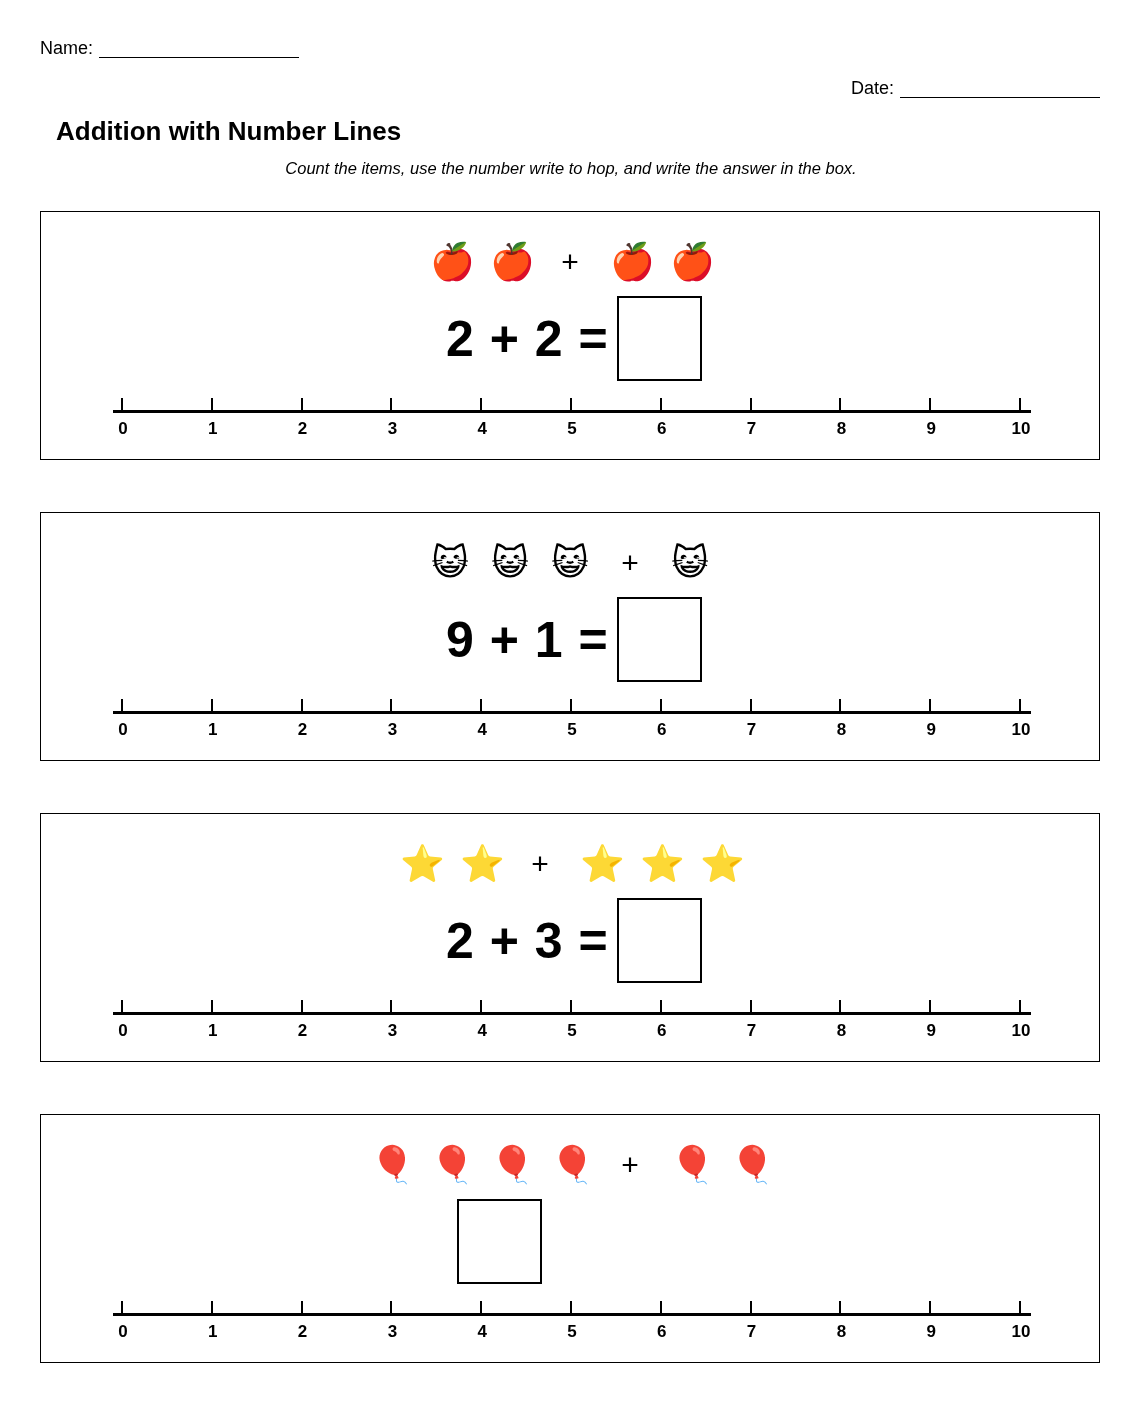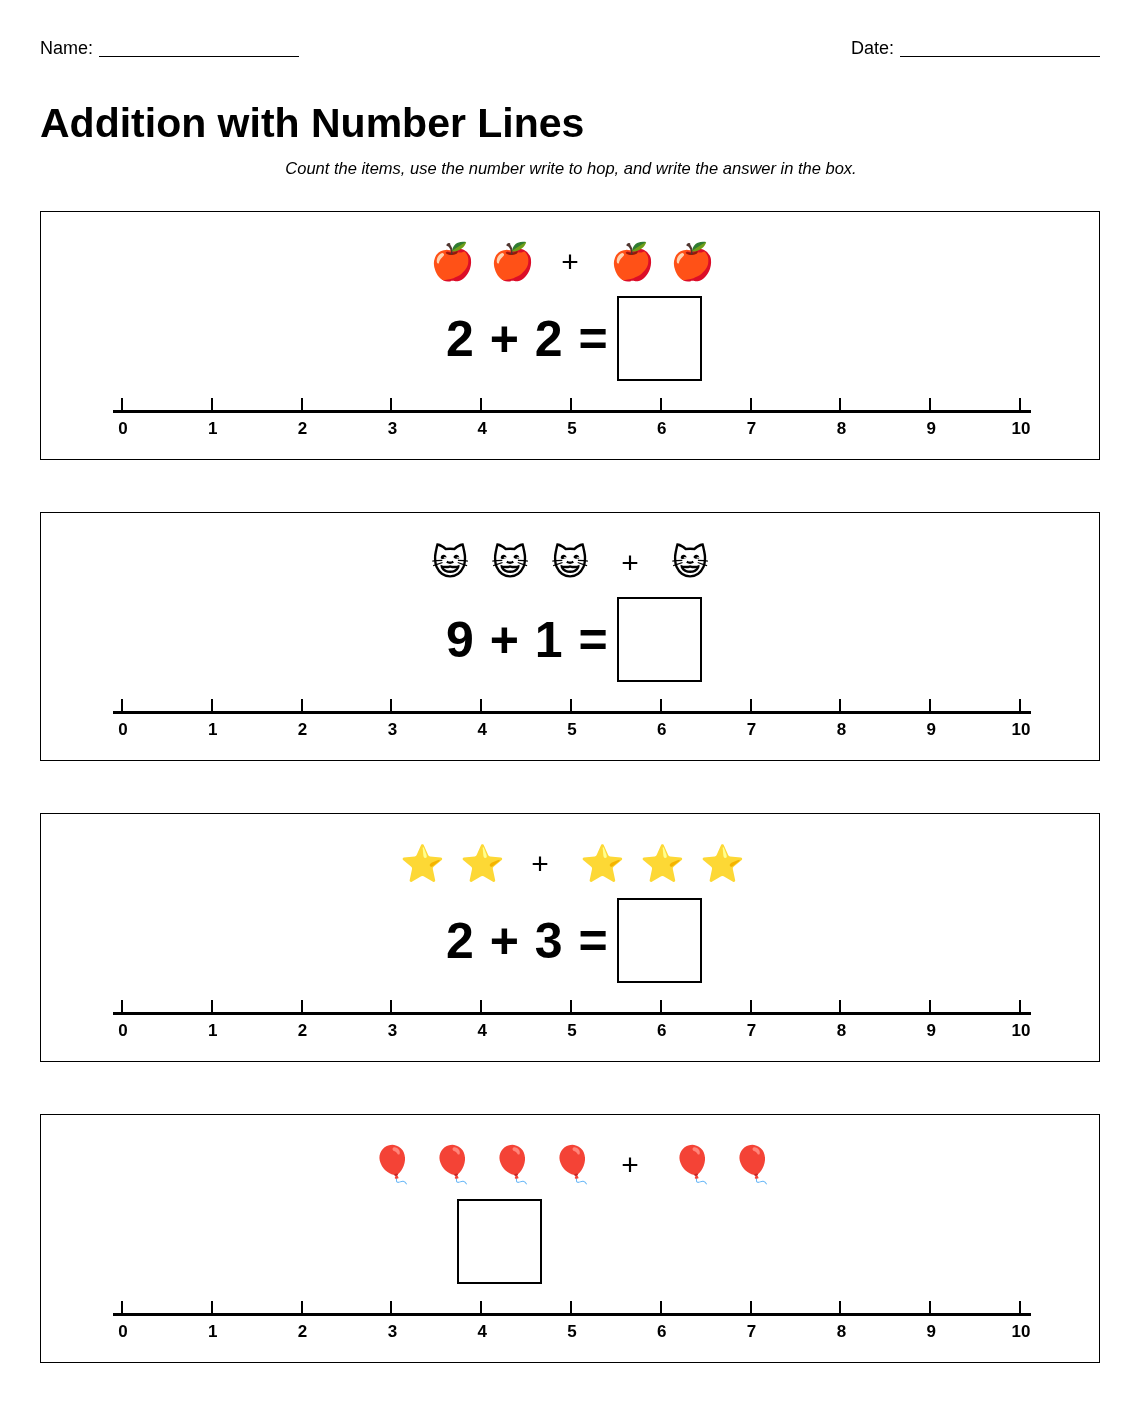--- a/index.html
+++ b/index.html
@@ -1,21 +1,21 @@
 <!DOCTYPE html>
 <html><head>
 <meta charset="utf-8">
 <style>
   html, body { margin: 0; padding: 0; background: #ffffff; }
   body { width: 1142px; height: 1405px; position: relative; font-family: "Liberation Sans", sans-serif; color: #000; overflow: hidden; }
-  .hdr-field { position: absolute; top: 38px; font-size: 18px; display: flex; align-items: flex-start; }
+  .hdr-field { position: absolute; top: 38px; font-size: 18px; display: flex; align-items: center; }
   .hdr-field .line { display: inline-block; width: 200px; border-bottom: 1.5px solid #000; height: 18px; margin-left: 6px; }
   #name-field { left: 40px; }
-  #date-field { left: 851px; }
-  #title { position: absolute; left: 40px; top: 100px; font-size: 41px; font-weight: bold; margin: 0; }
+  #date-field { left: 851px; margin-top: 40px; }
+  #title { position: absolute; left: 40px; top: 100px; font-size: 26px; font-weight: bold; margin: 16px; }
   #instructions { position: absolute; left: 0; width: 1142px; top: 159px; text-align: center; font-size: 16.5px; font-style: italic; }
   .problem { position: absolute; left: 40px; width: 1060px; height: 249px; border: 1.5px solid #000; box-sizing: border-box; }
   .emoji-row { position: absolute; top: 25px; left: 0; width: 100%; display: flex; justify-content: center; align-items: center; gap: 20px; height: 50px; }
   .emoji { width: 40px; height: 40px; font-size: 36px; line-height: 40px; text-align: center; font-family: "DejaVu Sans", sans-serif; }
   .emoji-row .plus { width: 40px; text-align: center; font-size: 30px; line-height: 40px; font-weight: normal; }
   .equation { position: absolute; top: 84px; left: 405px; height: 85px; display: flex; align-items: center; }
   .equation .expr { font-size: 50px; font-weight: bold; letter-spacing: 1px; white-space: pre; width: 160px; text-align: right; }
   .answer-box { width: 85px; height: 85px; border: 2.5px solid #000; box-sizing: border-box; margin-left: 11px; }
   .numline { position: absolute; left: 72px; top: 188px; width: 918px; height: 40px; }
   .numline .axis { position: absolute; left: 0; top: 10px; width: 918px; height: 3px; background: #000; }

